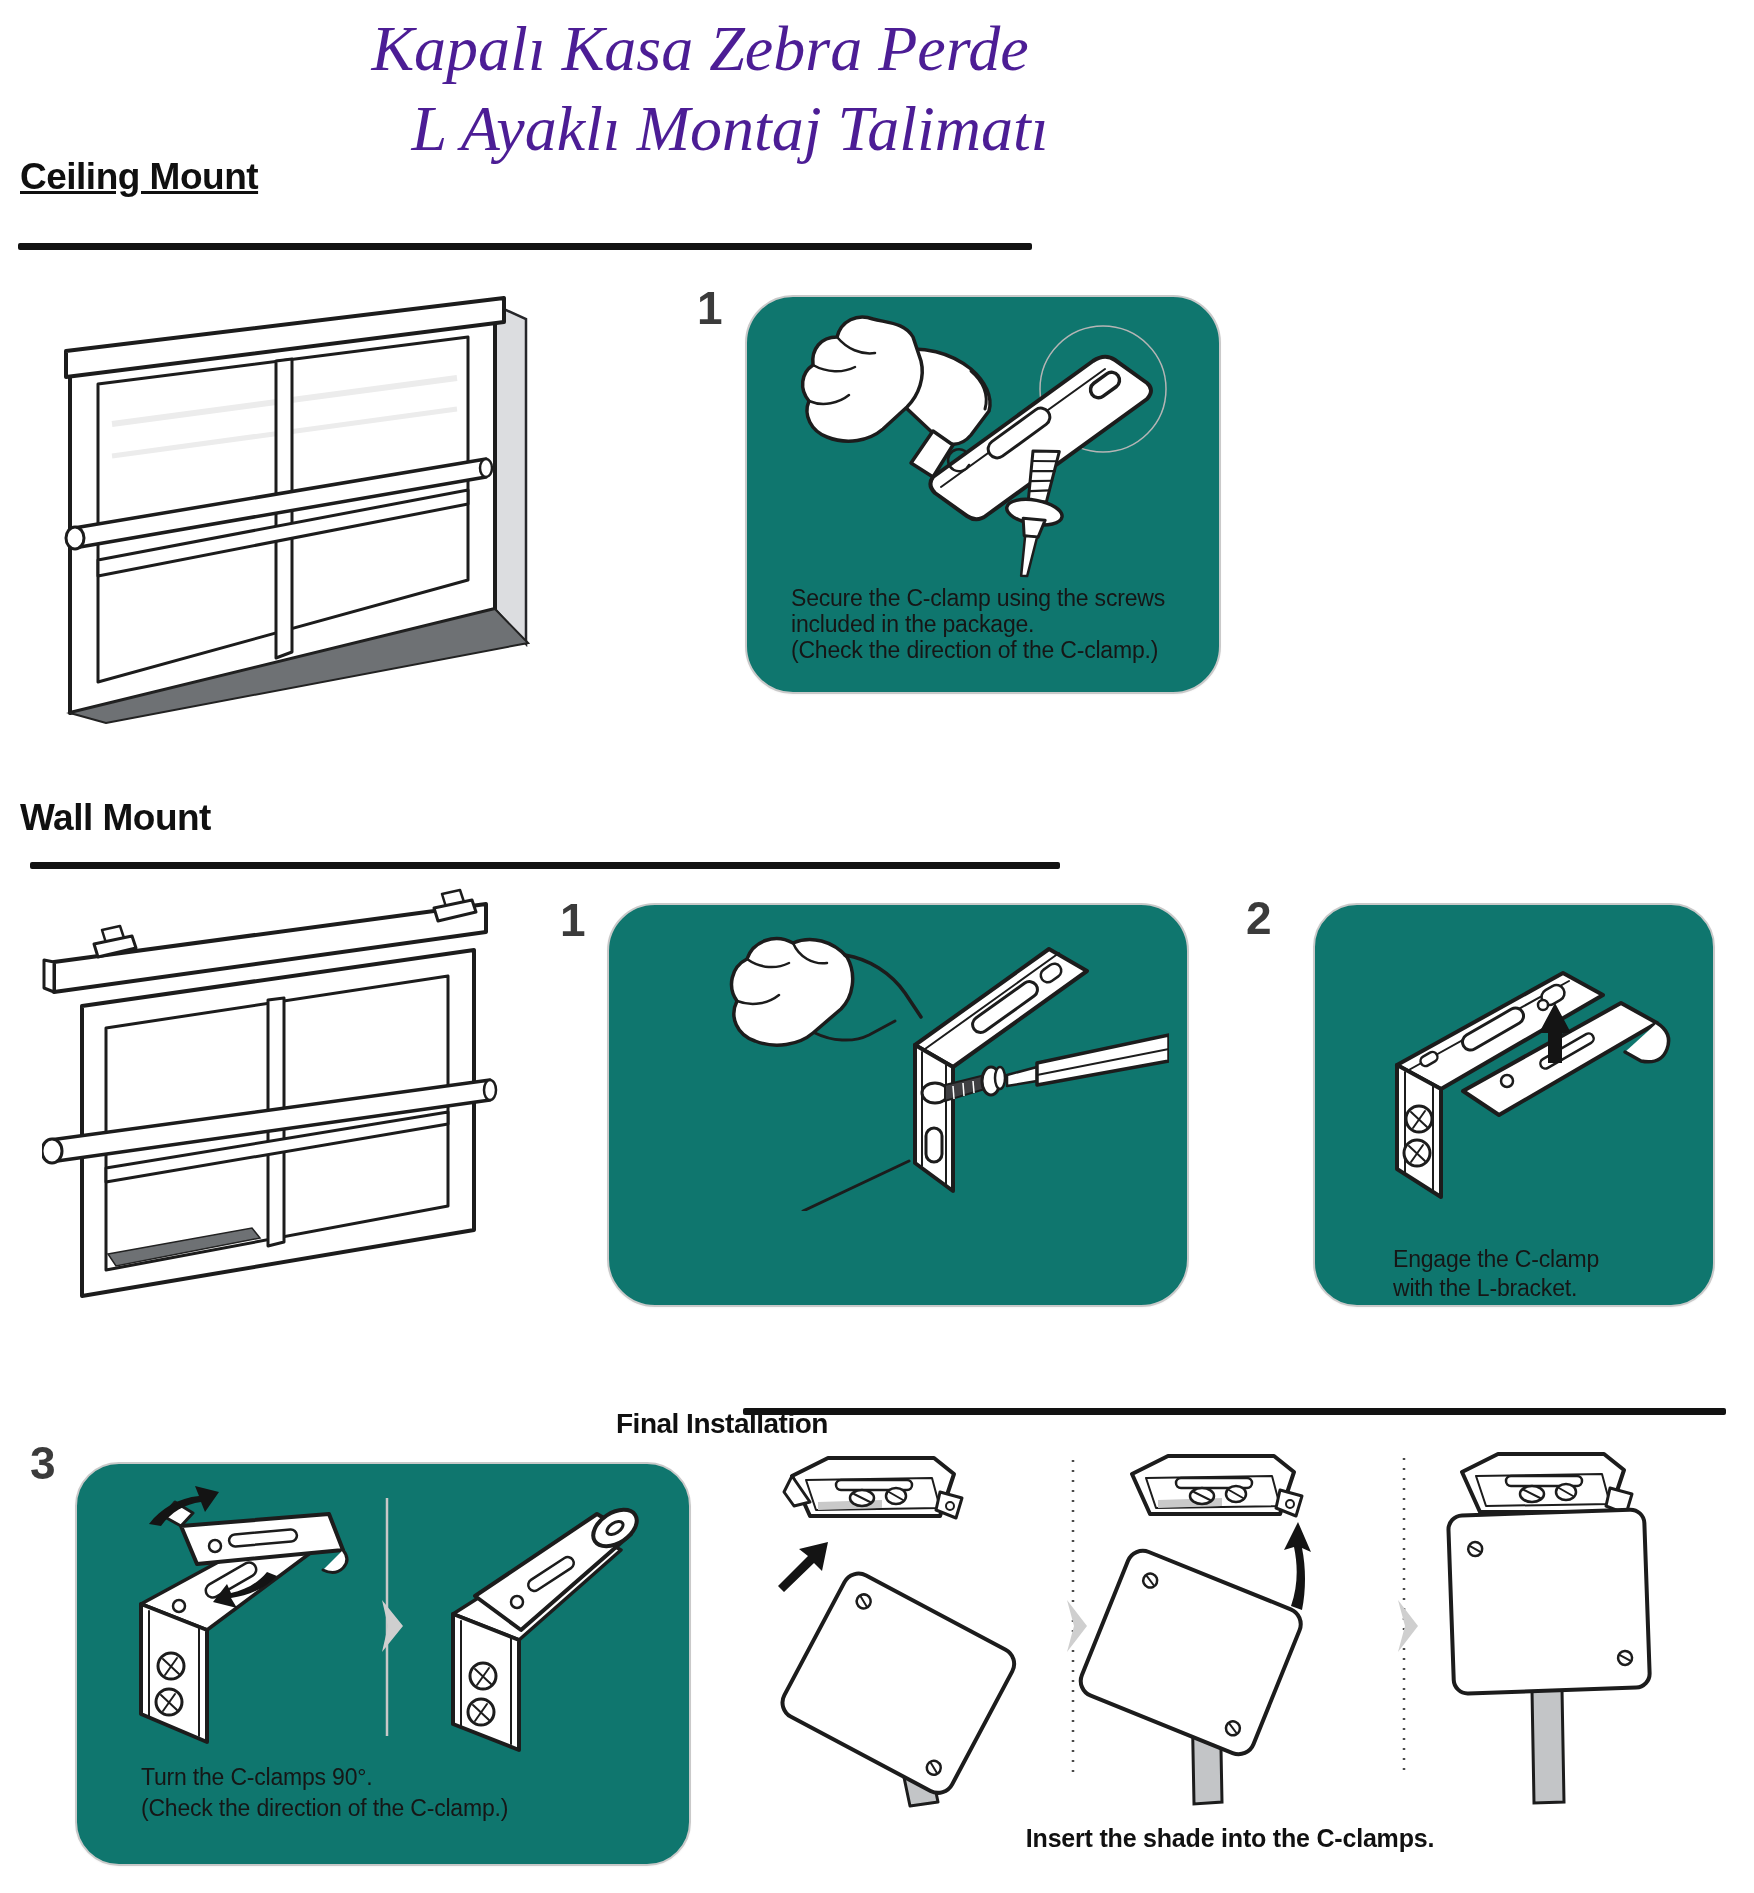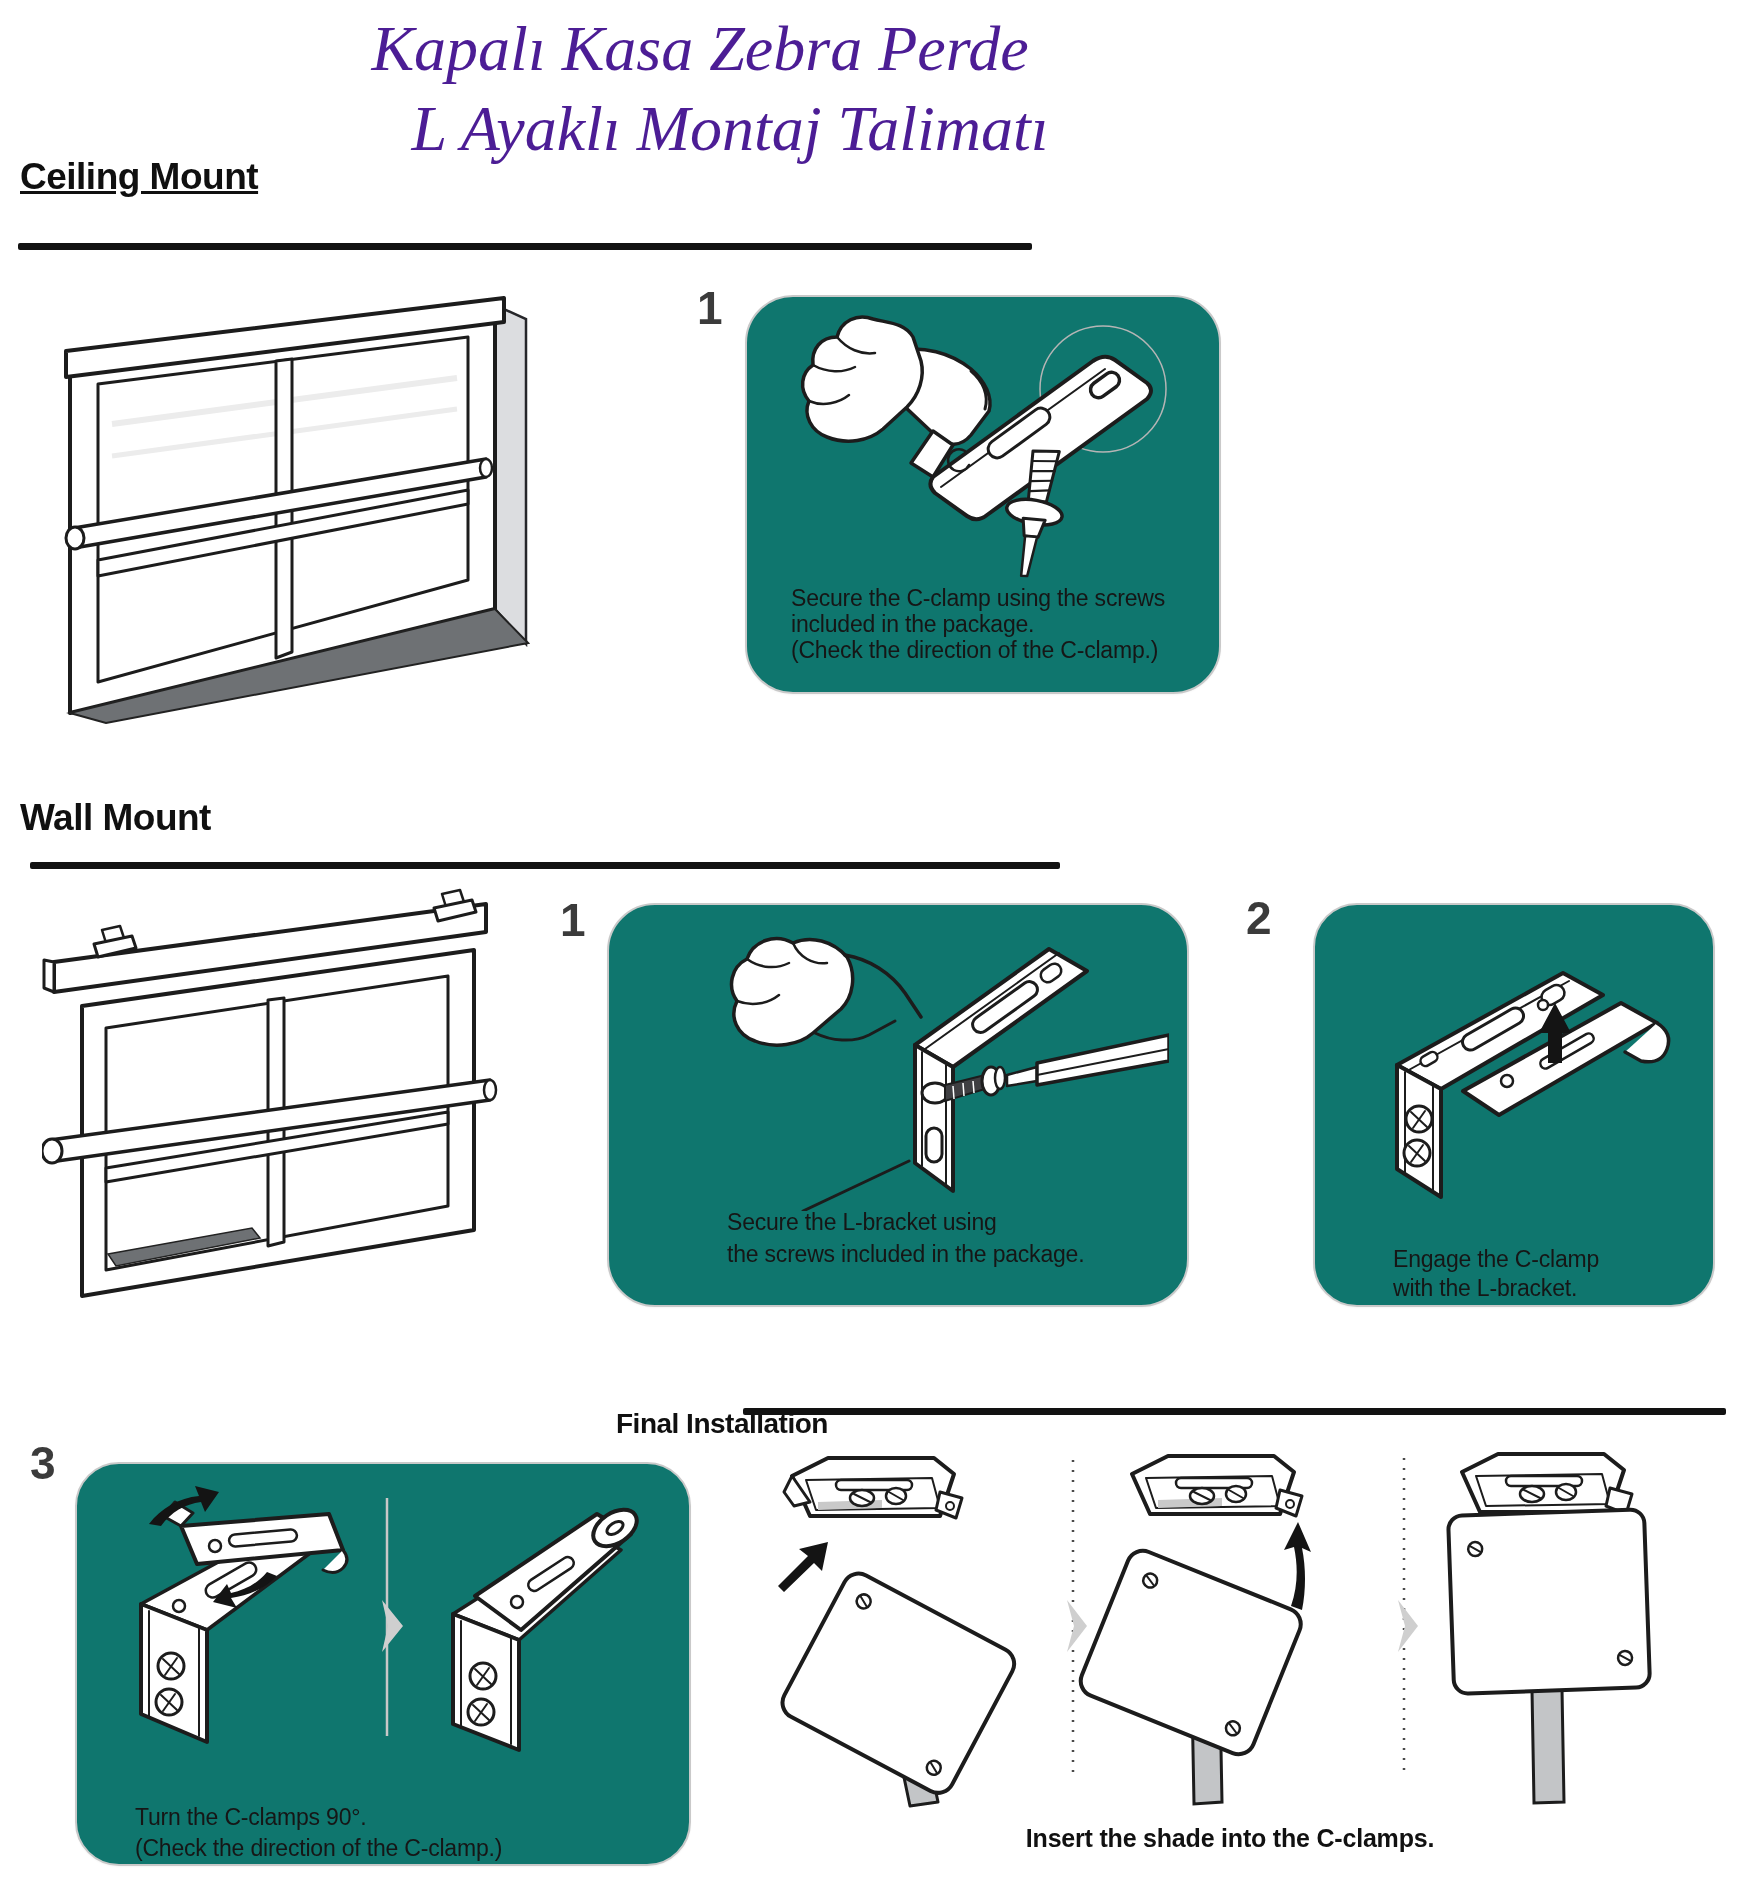--- a/index.html
+++ b/index.html
@@ -136,24 +136,20 @@
     <polygon points="226,162 266,152 266,166 226,178" fill="#3f3f42" stroke="#1c1c1c" stroke-width="2"></polygon>
     <line x1="234" y1="163" x2="235" y2="176" stroke="#fff" stroke-width="1.5"></line>
     <line x1="244" y1="160" x2="245" y2="173" stroke="#fff" stroke-width="1.5"></line>
     <line x1="254" y1="158" x2="255" y2="170" stroke="#fff" stroke-width="1.5"></line>
     <ellipse class="wh" cx="272" cy="158" rx="9" ry="14" stroke-width="3"></ellipse>
     <ellipse class="wh" cx="281" cy="155" rx="5" ry="11" stroke-width="2.5"></ellipse>
     <polygon class="wh" points="288,152 318,144 318,158 288,163" stroke-width="2.5"></polygon>
     <polygon class="wh" points="318,140 450,112 450,138 318,162" stroke-width="3.5"></polygon>
     <line class="ln" x1="318" y1="152" x2="450" y2="126" stroke-width="2"></line>
   </svg>
-  <div class="abs cap" style="left:118px;top:301px;line-height:32px;">
-    <div>Secure the L-bracket using</div>
-    <div>the screws included in the package.</div>
-  </div>
 </div>
 
 <div class="abs step-num" style="left:1246px;top:891px;">2</div>
 
 <div class="abs card" style="left:1313px;top:903px;width:398px;height:400px;border-radius:44px;">
 
   <svg class="abs" style="left:30px;top:36px;" width="340" height="272" viewBox="0 0 340 272">
 
     <polygon class="wh" points="52,124 218,32 258,54 96,148" stroke-width="4"></polygon>
     <line class="ln" x1="62" y1="130" x2="224" y2="40" stroke-width="2"></line>
@@ -228,21 +224,21 @@
     <line class="ln" x1="404" y1="184" x2="392" y2="201" stroke-width="2"></line>
     <circle class="wh" cx="396" cy="228" r="13" stroke-width="3"></circle>
     <line class="ln" x1="388" y1="221" x2="404" y2="236" stroke-width="2"></line>
     <line class="ln" x1="402" y1="220" x2="390" y2="237" stroke-width="2"></line>
     <polygon class="wh" points="390,112 512,30 546,50 436,146" stroke-width="4"></polygon>
     <ellipse class="wh" rx="24" ry="15" stroke-width="4" transform="translate(530,44) rotate(-33)"></ellipse>
     <ellipse class="wh" rx="9" ry="5" stroke-width="3" transform="translate(530,44) rotate(-33)"></ellipse>
     <rect class="wh" x="-26" y="-6" width="52" height="12" rx="6" stroke-width="2.5" transform="translate(466,90) rotate(-33)"></rect>
     <circle class="wh" cx="432" cy="118" r="6" stroke-width="2.5"></circle>
   </svg>
-  <div class="abs cap" style="left:58px;top:298px;line-height:31px;margin-top:40px;">
+  <div class="abs cap" style="left:64px;top:298px;line-height:31px;">
     <div>Turn the C-clamps 90°.</div>
     <div>(Check the direction of the C-clamp.)</div>
   </div>
 </div>
 
 <svg class="abs" style="left:742px;top:1450px;" width="1012" height="358" viewBox="0 0 1012 358">
 
   <line x1="331" y1="10" x2="331" y2="330" stroke="#4a4a4a" stroke-width="2.5" stroke-dasharray="2 8"></line>
   <line x1="662" y1="8" x2="662" y2="324" stroke="#4a4a4a" stroke-width="2.5" stroke-dasharray="2 8"></line>
   <polygon points="325,150 345,176 325,202 332,176" fill="#cfcfcf"></polygon>

